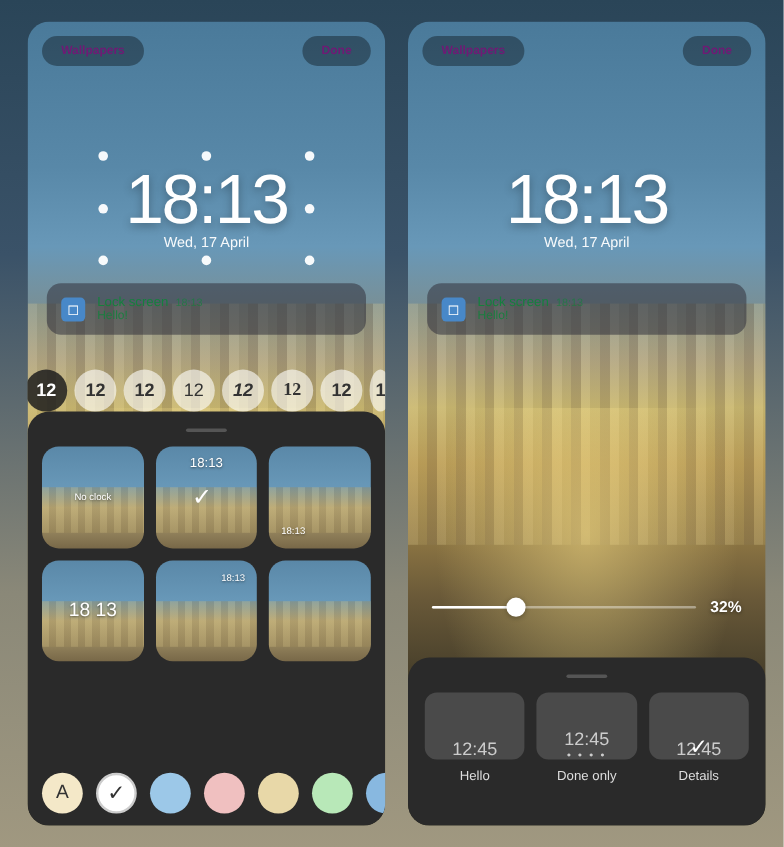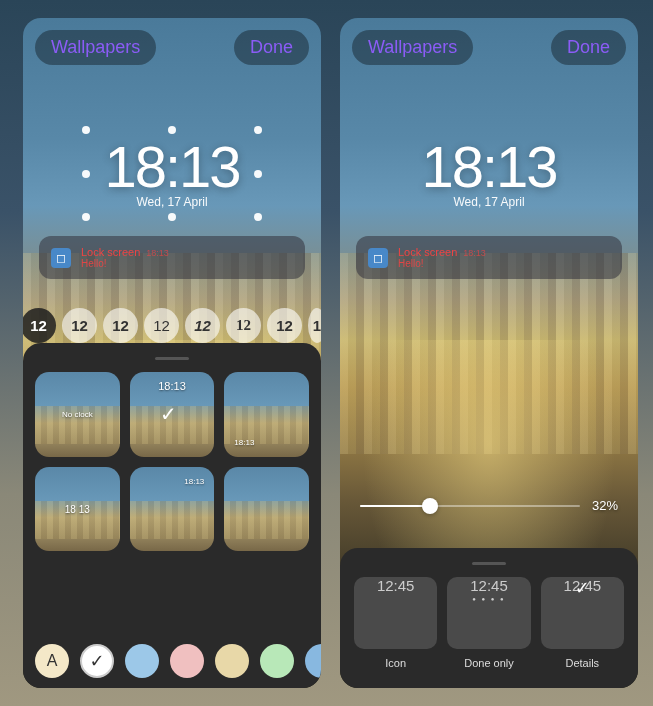--- a/index.html
+++ b/index.html
@@ -4,30 +4,30 @@
 <style>
 *{margin:0;padding:0;box-sizing:border-box;font-family:-apple-system,BlinkMacSystemFont,'Segoe UI',Arial,sans-serif}
 body{background:linear-gradient(180deg,#2a4558 0%,#3a5268 30%,#8a8878 70%,#a09880 100%);width:653px;height:706px;position:relative;overflow:hidden}
 .phone{position:absolute;border-radius:18px;overflow:hidden}
 .phone-left{left:23px;top:18px;width:298px;height:670px}
 .phone-right{left:340px;top:18px;width:298px;height:670px}
 .wallpaper{position:absolute;inset:0;background:linear-gradient(180deg,#4a7a9a 0%,#5888a8 18%,#6898b8 28%,#789098 35%,#a8a088 42%,#c8b870 48%,#b89850 55%,#685838 72%,#3a3525 85%,#282818 100%)}
 .wallpaper::before{content:'';position:absolute;left:0;right:0;top:35%;height:30%;background:repeating-linear-gradient(90deg,rgba(220,200,140,.3) 0,rgba(220,200,140,.3) 8px,rgba(180,160,100,.3) 8px,rgba(180,160,100,.3) 16px,rgba(140,120,80,.4) 16px,rgba(140,120,80,.4) 24px)}
 .wallpaper::after{content:'';position:absolute;left:0;right:0;top:48%;bottom:0;background:radial-gradient(ellipse at 50% 30%,rgba(255,230,140,.5),transparent 60%)}
 .topbar{position:absolute;top:12px;left:12px;right:12px;display:flex;justify-content:space-between;z-index:30}
-.btn{background:rgba(0,0,0,.35);color:#8b5cf6;border:none;border-radius:18px;padding:7px 16px;font-size:18px;font-weight:400}
+.btn{background:rgba(0,0,0,.35);color:#701a75;border:none;border-radius:18px;padding:7px 16px;font-size:10px;font-weight:700}
 .clock{position:absolute;top:115px;left:0;right:0;text-align:center;color:#fff;z-index:10}
 .clock-time{font-size:58px;font-weight:300;letter-spacing:-2px;text-shadow:0 2px 8px rgba(0,0,0,.3)}
 .clock-date{font-size:12px;margin-top:-5px;opacity:.95}
 .clock-handles{position:absolute;top:108px;left:50%;transform:translateX(-50%);width:180px;height:95px;z-index:11}
 .handle{position:absolute;width:8px;height:8px;background:rgba(255,255,255,.95);border-radius:50%}
 .h-tl{top:0;left:0}.h-tr{top:0;right:0}.h-bl{bottom:0;left:0}.h-br{bottom:0;right:0}.h-tc{top:0;left:50%;margin-left:-4px}.h-bc{bottom:0;left:50%;margin-left:-4px}.h-lc{top:50%;left:0;margin-top:-4px}.h-rc{top:50%;right:0;margin-top:-4px}
 .notif{position:absolute;top:218px;left:16px;right:16px;background:rgba(50,50,60,.55);border-radius:12px;padding:10px 12px;display:flex;align-items:center;gap:10px;z-index:10}
 .notif-icon{width:20px;height:20px;background:#4888c8;border-radius:4px;display:flex;align-items:center;justify-content:center;color:#fff;font-size:12px}
-.notif-body{flex:1;color:#ef4444}
+.notif-body{flex:1;color:#15803d}
 .notif-title{font-size:11px;font-weight:500}
 .notif-time{font-size:9px;opacity:.7;margin-left:6px}
 .notif-text{font-size:10px;opacity:.9}
 .font-strip{position:absolute;top:290px;left:-2px;right:0;display:flex;gap:6px;z-index:12;padding-left:0}
 .font-chip{width:35px;height:35px;border-radius:50%;background:rgba(255,255,255,.6);display:flex;align-items:center;justify-content:center;font-size:15px;font-weight:600;color:#333;flex-shrink:0}
 .font-chip.dark{background:rgba(30,30,30,.75);color:#eee}
 .font-chip.sel{background:rgba(30,30,30,.85);color:#fff}
 .panel-left{position:absolute;top:325px;left:0;right:0;bottom:0;background:#2a2a2a;border-radius:18px 18px 0 0;padding:14px 12px 10px}
 .drag-bar{width:34px;height:3px;background:#555;border-radius:2px;margin:0 auto 12px}
 .layout-grid{display:grid;grid-template-columns:repeat(3,1fr);gap:10px}
@@ -36,25 +36,25 @@
 .layout-label{position:absolute;color:#fff;font-size:8px;text-shadow:0 1px 2px rgba(0,0,0,.5)}
 .layout-check{position:absolute;top:50%;left:50%;transform:translate(-50%,-50%);width:24px;height:24px;color:#fff;font-size:20px}
 .color-row{position:absolute;bottom:10px;left:12px;right:0;display:flex;gap:11px}
 .color-dot{width:34px;height:34px;border-radius:50%;flex-shrink:0}
 .color-dot.letter{background:#f4e8c8;display:flex;align-items:center;justify-content:center;font-size:16px;font-weight:500;color:#333}
 .color-dot.check{background:#fff;border:2px solid #ccc;display:flex;align-items:center;justify-content:center;font-size:18px;color:#333}
 .slider-wrap{position:absolute;top:480px;left:20px;right:20px;display:flex;align-items:center;gap:12px;z-index:15}
 .slider-track{flex:1;height:2px;background:rgba(255,255,255,.4);position:relative;border-radius:2px}
 .slider-fill{position:absolute;left:0;top:0;bottom:0;background:#fff;border-radius:2px}
 .slider-thumb{position:absolute;width:16px;height:16px;background:#fff;border-radius:50%;top:50%;transform:translate(-50%,-50%);box-shadow:0 1px 4px rgba(0,0,0,.3)}
-.slider-val{color:#fff;font-size:13px;font-weight:400;text-shadow:0 1px 3px rgba(0,0,0,.5)}
+.slider-val{color:#fff;font-size:13px;font-weight:700;text-shadow:0 1px 3px rgba(0,0,0,.5)}
 .panel-right{position:absolute;top:530px;left:0;right:0;bottom:0;background:#2a2a2a;border-radius:18px 18px 0 0;padding:14px 14px 10px}
 .noti-row{display:flex;gap:10px;margin-top:4px}
 .noti-item{flex:1;display:flex;flex-direction:column;align-items:center;gap:8px}
-.noti-preview{width:100%;height:72px;background:#4a4a4a;border-radius:10px;display:flex;flex-direction:column;align-items:center;justify-content:flex-start;color:#ccc;position:relative}
+.noti-preview{width:100%;height:56px;background:#4a4a4a;border-radius:10px;display:flex;flex-direction:column;align-items:center;justify-content:flex-end;color:#ccc;position:relative}
 .noti-preview.sel{background:#4a4a4a}
 .noti-time{font-size:15px;font-weight:300}
 .noti-dots{font-size:6px;letter-spacing:2px;margin-top:2px}
 .noti-label{color:#ddd;font-size:11px}
 .noti-check{position:absolute;color:#fff;font-size:18px}
 </style>
 </head>
 <body>
 
 <div class="phone phone-left">
@@ -101,21 +101,21 @@
           <span class="layout-label" style="top:50%;left:50%;transform:translate(-50%,-50%)">No clock</span>
         </div>
       <div class="layout-item">
           <span class="layout-label" style="top:8px;left:50%;transform:translateX(-50%);font-size:11px">18:13</span>
           <span class="layout-check">✓</span>
         </div>
       <div class="layout-item">
           <span class="layout-label" style="bottom:10px;left:10px">18:13</span>
         </div>
       <div class="layout-item">
-          <span class="layout-label" style="top:50%;left:50%;transform:translate(-50%,-50%);font-size:10px">18 13</span>
+          <span class="layout-label" style="top:50%;left:50%;transform:translate(-50%,-50%);font-size:16px">18 13</span>
         </div>
       <div class="layout-item">
           <span class="layout-label" style="top:10px;right:10px">18:13</span>
         </div>
       <div class="layout-item"></div>
     </div>
     <div class="color-row">
       <div class="color-dot letter">A</div>
       <div class="color-dot check">✓</div>
       <div class="color-dot" style="background:#9cc8e8"></div>
@@ -151,21 +151,21 @@
     </div>
     <span class="slider-val">32%</span>
   </div>
   <div class="panel-right">
     <div class="drag-bar"></div>
     <div class="noti-row">
       <div class="noti-item">
         <div class="noti-preview">
           <span class="noti-time">12:45</span>
         </div>
-        <span class="noti-label">Icon</span>
+        <span class="noti-label">Hello</span>
       </div>
       <div class="noti-item">
         <div class="noti-preview">
           <span class="noti-time">12:45</span>
           <span class="noti-dots">● ● ● ●</span>
         </div>
         <span class="noti-label">Done only</span>
       </div>
       <div class="noti-item">
         <div class="noti-preview sel">

